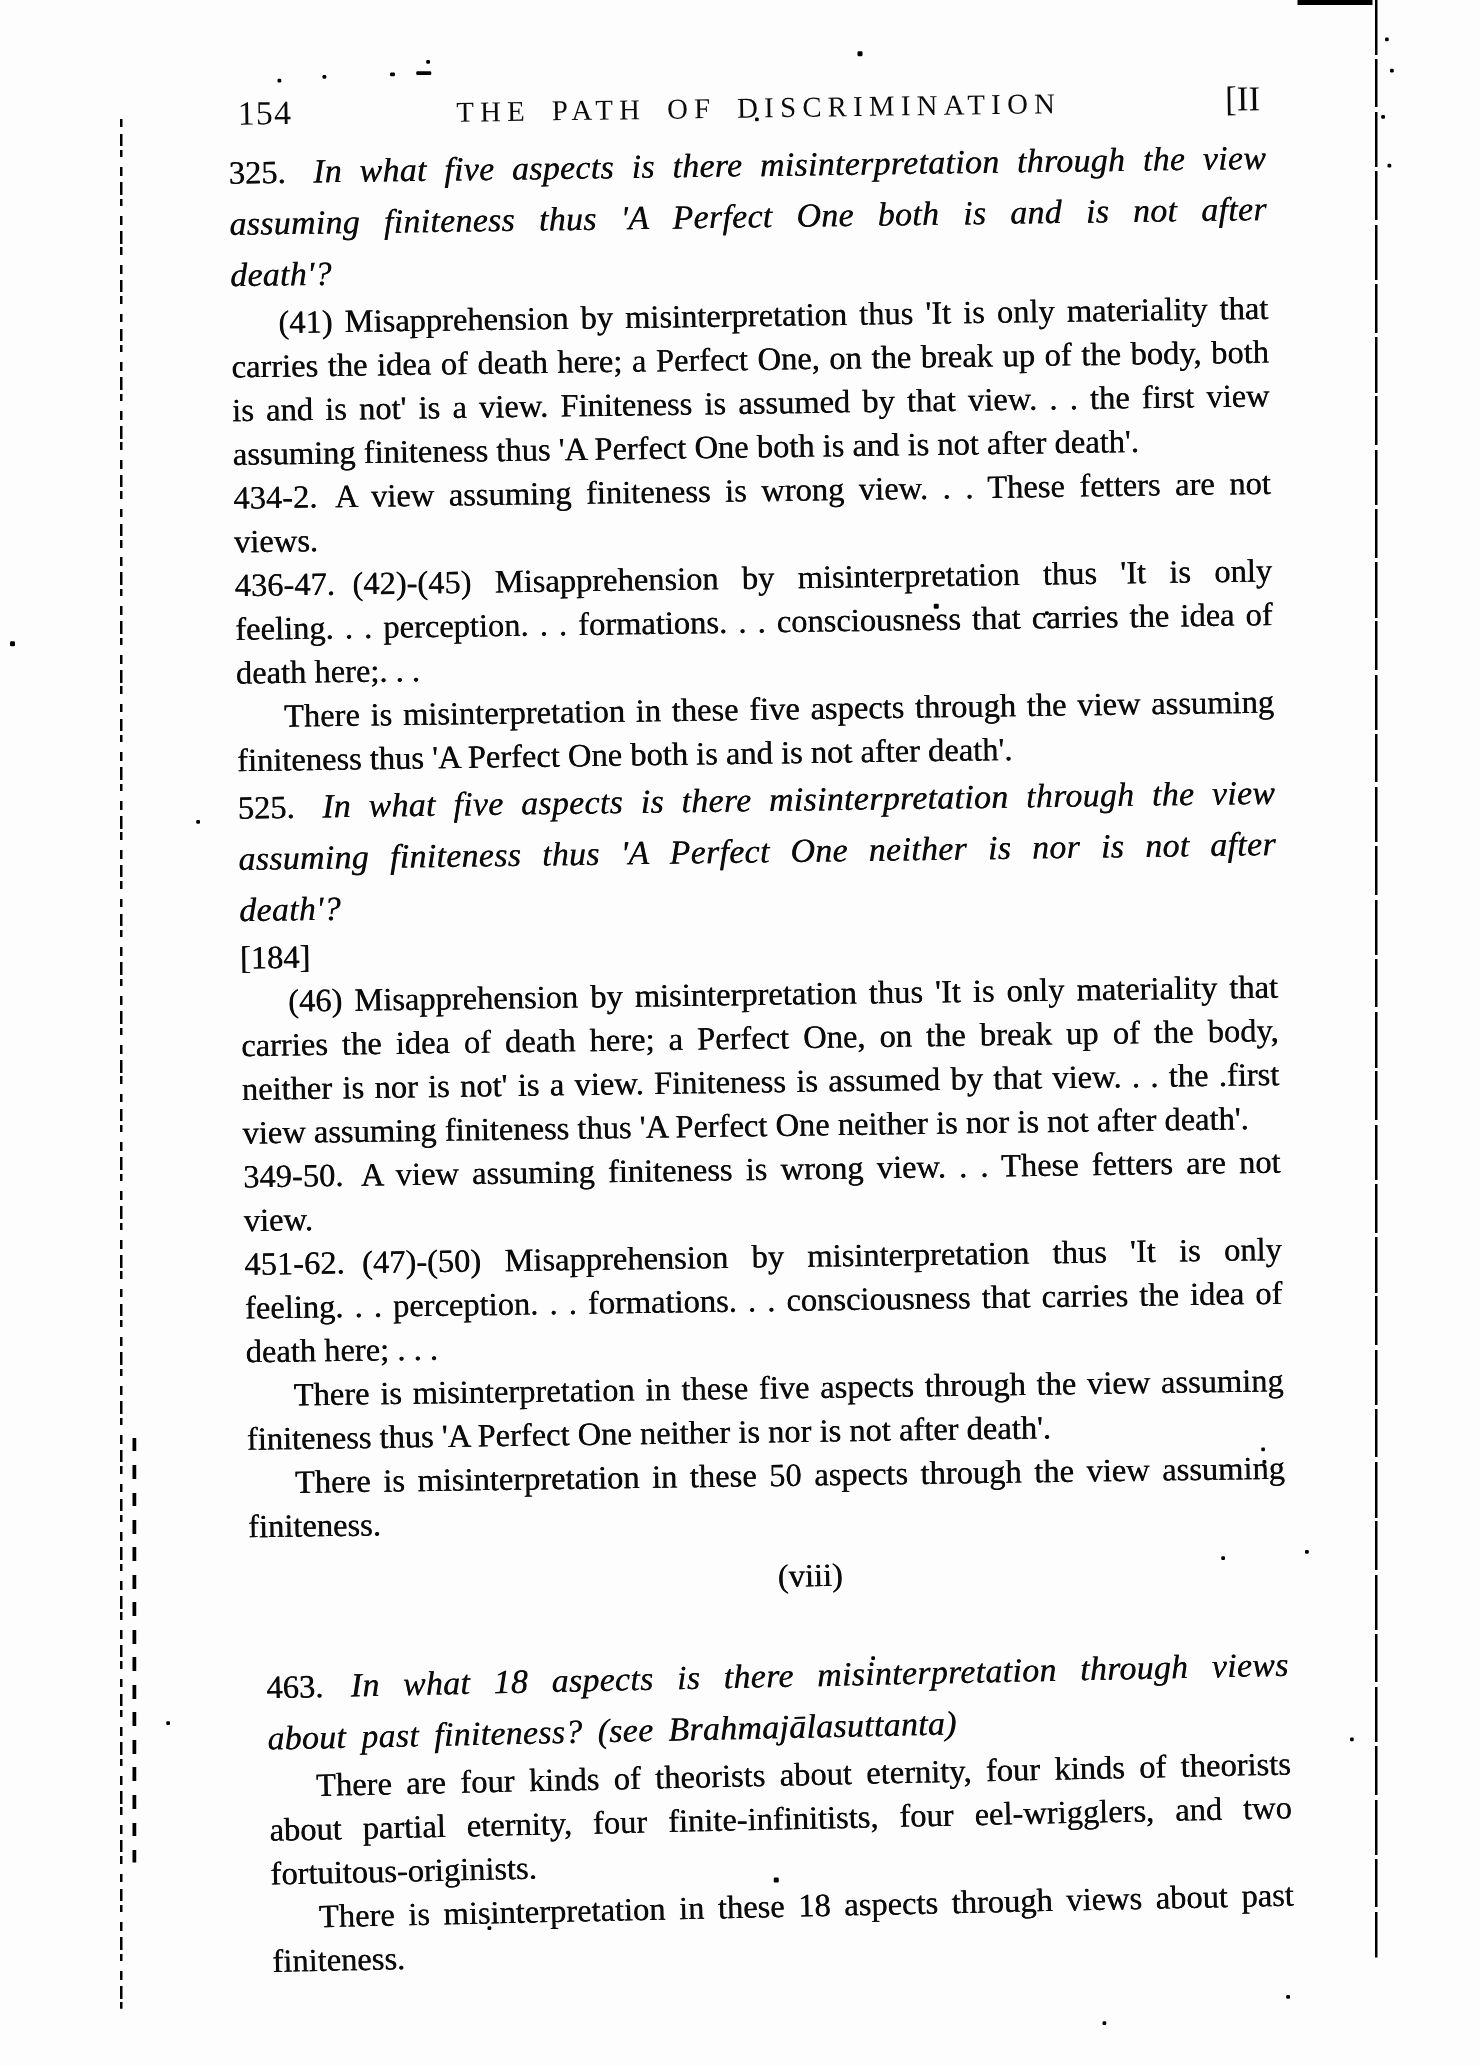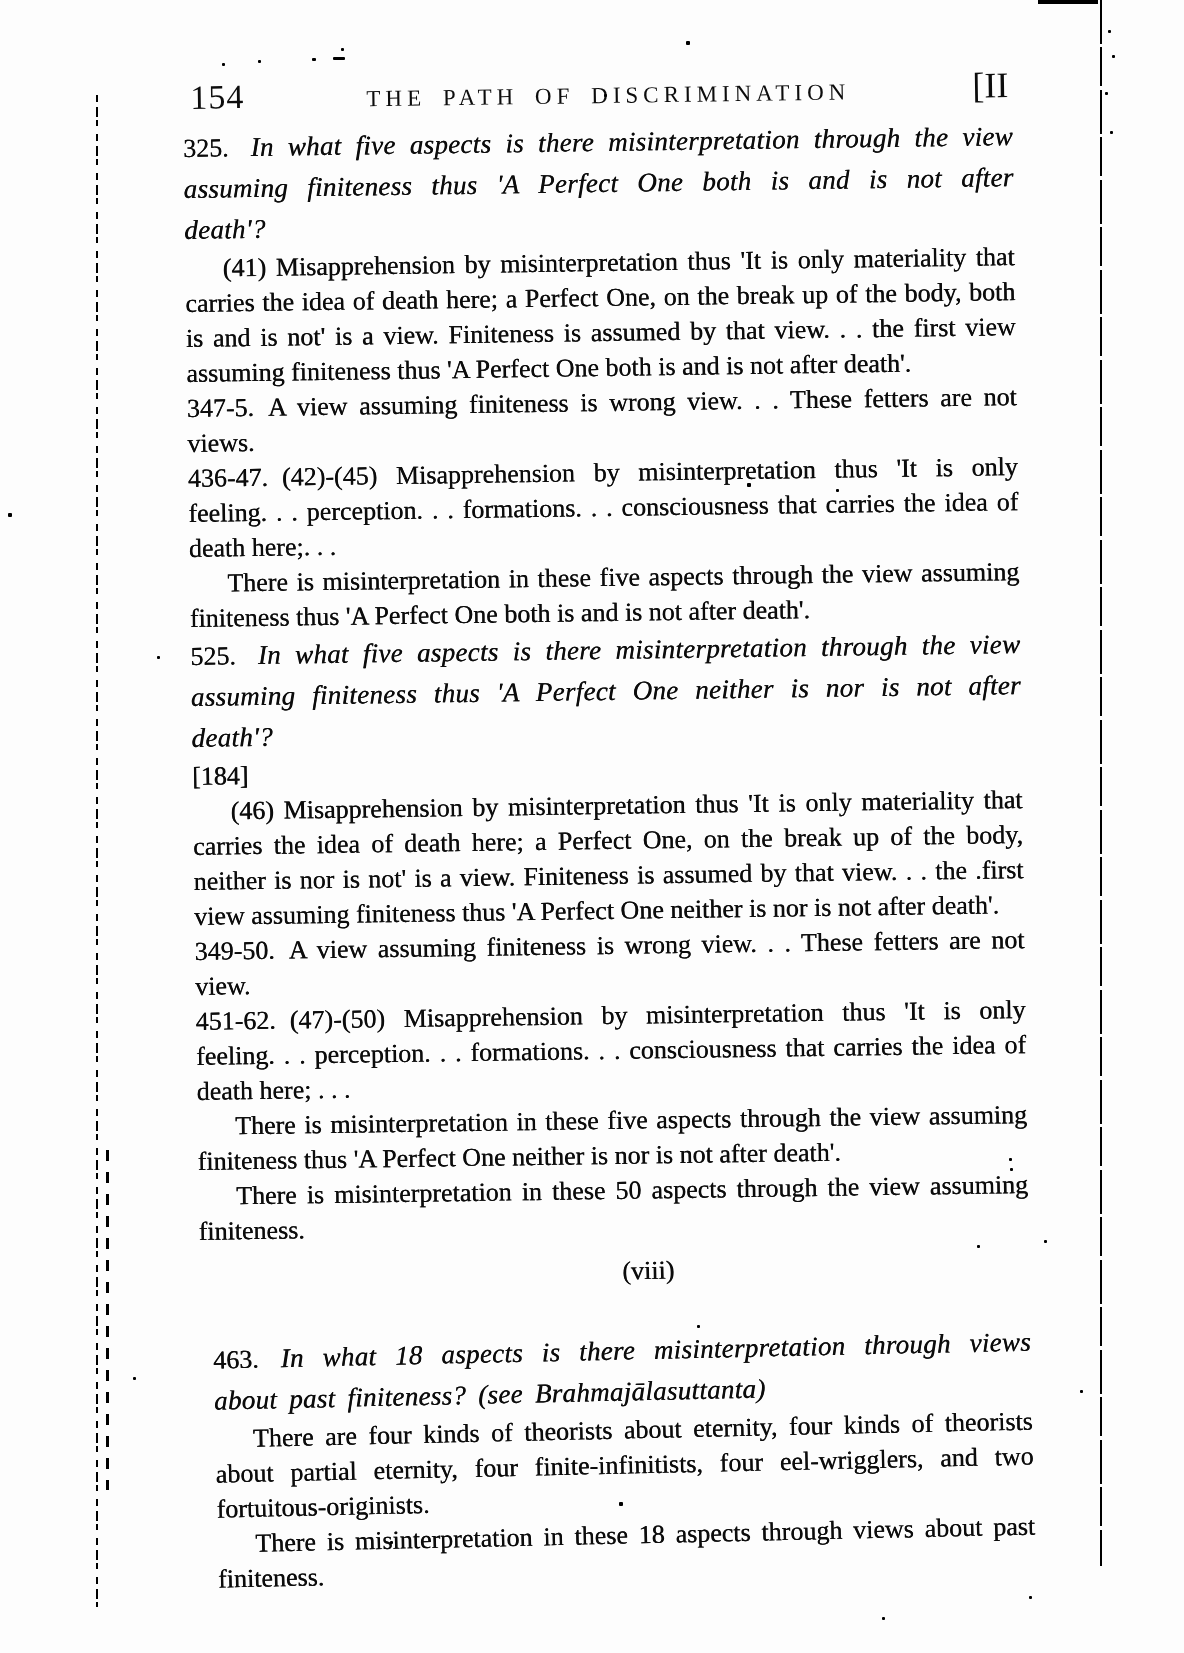--- a/index.html
+++ b/index.html
@@ -13,23 +13,23 @@
   }
   
   .sheet {
     position:absolute; left:182px; top:76px; width:830px;
     transform:rotate(-0.82deg); transform-origin:0 0;
   }
   .page-header {
     display:flex; justify-content:space-between; align-items:baseline;
     padding:0 4px 0 8px;
   }
-  .pagenum { font-size:34px; letter-spacing:1px; }
+  .pagenum { font-size:27px; letter-spacing:1px; }
   .running { font-size:23px; letter-spacing:5px; word-spacing:6px; }
-  .volume  { font-size:36px; }
+  .volume  { font-size:28px; }
   .text-column {
     margin-top:10px;
     font-size:26px; line-height:35px;
     text-align:justify;
     text-shadow:0.35px 0 0 currentColor;
   }
   .text-column p { margin:0; }
   p.question { font-style:italic; font-size:27px; line-height:41px; word-spacing:5px; letter-spacing:0.3px; }
   p.question .num { font-style:normal; margin-right:22px; font-size:26px; letter-spacing:0; word-spacing:0; }
   p.flush .num { margin-right:14px; }
@@ -69,21 +69,21 @@
 
 <div class="sheet">
   <div class="page-header">
     <span class="pagenum">154</span>
     <span class="running">THE PATH OF DISCRIMINATION</span>
     <span class="volume">[II</span>
   </div>
   <div class="text-column">
       <p class="question"><span class="num">325.</span><span>In what five aspects is there misinterpretation through the view assuming finiteness thus 'A Perfect One both is and is not after death'?</span></p>
       <p class="indent"><span>(41) Misapprehension by misinterpretation thus 'It is only materiality that carries the idea of death here; a Perfect One, on the break up of the body, both is and is not' is a view. Finiteness is assumed by that view. . . the first view assuming finiteness thus 'A Perfect One both is and is not after death'.</span></p>
-      <p class="flush"><span class="num">347-5.</span><span>A view assuming finiteness is wrong view. . . These fetters are not views.</span></p>
+      <p class="flush"><span class="num">434-2.</span><span>A view assuming finiteness is wrong view. . . These fetters are not views.</span></p>
       <p class="flush"><span class="num">436-47.</span><span>(42)-(45) Misapprehension by misinterpretation thus 'It is only feeling. . . perception. . . formations. . . consciousness that carries the idea of death here;. . .</span></p>
       <p class="indent"><span>There is misinterpretation in these five aspects through the view assuming finiteness thus 'A Perfect One both is and is not after death'.</span></p>
       <p class="question"><span class="num">525.</span><span>In what five aspects is there misinterpretation through the view assuming finiteness thus 'A Perfect One neither is nor is not after death'?</span></p>
       <p class="flush"><span>[184]</span></p>
       <p class="indent"><span>(46) Misapprehension by misinterpretation thus 'It is only materiality that carries the idea of death here; a Perfect One, on the break up of the body, neither is nor is not' is a view. Finiteness is assumed by that view. . . the .first view assuming finiteness thus 'A Perfect One neither is nor is not after death'.</span></p>
       <p class="flush"><span class="num">349-50.</span><span>A view assuming finiteness is wrong view. . . These fetters are not view.</span></p>
       <p class="flush"><span class="num">451-62.</span><span>(47)-(50) Misapprehension by misinterpretation thus 'It is only feeling. . . perception. . . formations. . . consciousness that carries the idea of death here; . . .</span></p>
       <p class="indent"><span>There is misinterpretation in these five aspects through the view assuming finiteness thus 'A Perfect One neither is nor is not after death'.</span></p>
       <p class="indent"><span>There is misinterpretation in these 50 aspects through the view assuming finiteness.</span></p>
       <div class="lower">

